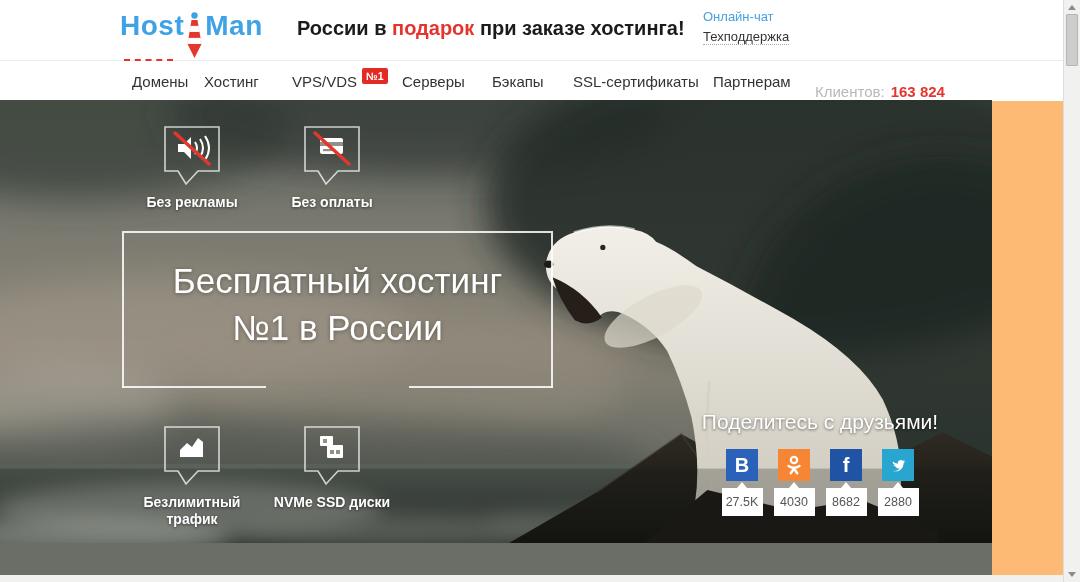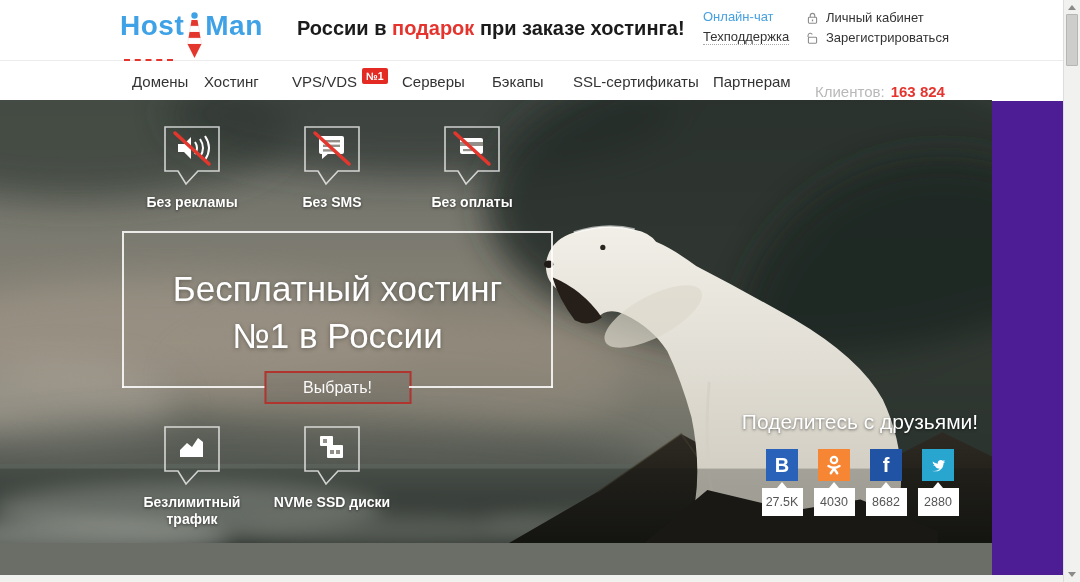--- a/index.html
+++ b/index.html
@@ -1,17 +1,17 @@
 <!DOCTYPE html>
 <html><head>
 <meta charset="utf-8">
 <style>
   * { margin:0; padding:0; box-sizing:border-box; }
   body { font-family:"Liberation Sans", sans-serif; }
-  .page { position:relative; width:1080px; height:582px; background:#4c1d95; overflow:hidden; }
+  .page { position:relative; width:1080px; height:582px; background:#fdba74; overflow:hidden; }
 
   
   .header { position:absolute; top:0; left:0; height:60px; width:1063px; background:#fff; }
   .logo { position:absolute; left:120px; top:10px; display:flex; align-items:flex-start; cursor:pointer; }
   .logo .word { font-size:28px; line-height:32px; font-weight:700; color:#3fa2e6; letter-spacing:.5px; }
   .lighthouse { width:17px; height:48px; margin:2px 2px 0 2px; overflow:visible; }
   .tagline { position:absolute; left:297px; top:17px; font-size:20px; font-weight:700; color:#1b1b1b; }
   .tagline .hl { color:#e5342e; }
   .hlinks-col1 { position:absolute; left:703px; top:9px; font-size:13px; }
   .link-chat { color:#46a1e0; display:inline-block; cursor:pointer; }
@@ -38,25 +38,25 @@
   .feature { width:140px; display:flex; flex-direction:column; align-items:center; }
   .bubble { width:56px; height:64px; }
   .bubble .frame { fill:none; stroke:rgba(255,255,255,.75); stroke-width:1.6; }
   .slash { stroke:#e3372e; stroke-width:3.5; stroke-linecap:round; }
   .feature-label { margin-top:4px; font-size:14px; font-weight:700; color:#fff; text-align:center; line-height:17px; text-shadow:0 1px 3px rgba(0,0,0,.55); }
   .feature-link { border-bottom:1px solid #cf3a31; padding-bottom:1px; cursor:pointer; }
 
   .title-box { position:absolute; left:122px; top:131px; width:431px; height:157px; border:2px solid rgba(255,255,255,.85); border-bottom:none; text-align:center; }
   .title-box::before, .title-box::after { content:""; position:absolute; bottom:0; width:144px; height:2px; background:rgba(255,255,255,.85); }
   .title-box::before { left:-2px; } .title-box::after { right:-2px; }
-  .hero-title { margin-top:32px; font-size:35px; line-height:47px; font-weight:400; color:#fff; text-shadow:0 1px 4px rgba(0,0,0,.35); }
+  .hero-title { margin-top:24px; font-size:35px; line-height:47px; font-weight:400; color:#fff; text-shadow:0 1px 4px rgba(0,0,0,.35); }
   .cta { position:absolute; left:50%; bottom:-16px; transform:translateX(-50%); width:147px; height:33px; border:2px solid #b0352e; background:rgba(55,52,47,.12); color:#fafafa; font-size:16px; line-height:29px; text-align:center; cursor:pointer; font-family:"Liberation Sans",sans-serif; }
 
   
-  .share { position:absolute; left:728px; top:310px; width:264px; text-align:center; }
+  .share { position:absolute; left:688px; top:310px; width:264px; text-align:center; }
   .share-title { font-size:21px; color:#fff; text-shadow:0 1px 3px rgba(0,0,0,.55); }
   .share-row { margin-top:15px; display:flex; justify-content:center; gap:11px; }
   .scol { display:flex; flex-direction:column; align-items:center; width:41px; }
   .sicon { width:32px; height:32px; display:flex; align-items:center; justify-content:center; color:#fff; font-weight:700; font-size:20px; cursor:pointer; }
   .sicon.vk { background:#2a62b9; } .sicon.ok { background:#f68634; }
   .sicon.fb { background:#2053a4; } .sicon.tw { background:#29a6d0; }
   .scount { position:relative; margin-top:7px; width:41px; height:28px; background:#fff; color:#565656; font-size:12.5px; display:flex; align-items:center; justify-content:center; }
   .scount::before { content:""; position:absolute; top:-6px; left:50%; margin-left:-5px; border-left:5px solid transparent; border-right:5px solid transparent; border-bottom:6px solid #fff; }
 
   
@@ -93,37 +93,20 @@
       <span class="word">Man</span>
     </div>
 
     <div class="tagline"><span>России в </span><span class="hl">подарок</span><span> при заказе хостинга!</span></div>
 
     <div class="hlinks-col1">
       <div><span class="link-chat">Онлайн-чат</span></div>
       <div><span class="link-support">Техподдержка</span></div>
     </div>
 
-    <div class="hlinks-col2">
-      <div class="hrow">
-        <svg class="padlock" viewBox="0 0 14 14">
-          <rect x="2.6" y="6.2" width="8.8" height="6.4" rx="1" fill="none" stroke="#8d8d8d" stroke-width="1.2"></rect>
-          <path d="M4.6,6.2 V4.4 a2.4,2.4 0 0 1 4.8,0 V6.2" fill="none" stroke="#8d8d8d" stroke-width="1.2"></path>
-          <rect x="6.3" y="8.6" width="1.4" height="2" fill="#8d8d8d"></rect>
-        </svg>
-        <span>Личный кабинет</span>
-      </div>
-      <div class="hrow">
-        <svg class="padlock" viewBox="0 0 14 14">
-          <rect x="2.6" y="6.2" width="8.8" height="6.4" rx="1" fill="none" stroke="#8d8d8d" stroke-width="1.2"></rect>
-          <path d="M2.2,6 V4.2 a2.4,2.4 0 0 1 4.6,-0.9" fill="none" stroke="#8d8d8d" stroke-width="1.2"></path>
-        </svg>
-        <span>Зарегистрироваться</span>
-      </div>
-    </div>
   </div>
 
   <div class="nav">
     <div class="nav-ind"></div>
     <span class="nav-item" style="left:132px">Домены</span>
     <span class="nav-item" style="left:204px">Хостинг</span>
     <span class="nav-item" style="left:292px"><span>VPS/VDS</span><span class="badge">№1</span></span>
     <span class="nav-item" style="left:402px">Серверы</span>
     <span class="nav-item" style="left:492px">Бэкапы</span>
     <span class="nav-item" style="left:573px">SSL-сертификаты</span>
@@ -210,47 +193,34 @@
           <path d="M31,16 q4,6 0,12" fill="none" stroke="#fff" stroke-width="2"></path>
           <path d="M36,13 q6,9 0,18" fill="none" stroke="#fff" stroke-width="2"></path>
           <path d="M41,10 q8,12 0,24" fill="none" stroke="#fff" stroke-width="2"></path>
           <line class="slash" x1="11" y1="7" x2="45" y2="38"></line>
         </svg>
         <div class="feature-label">Без рекламы</div>
       </div>
       <div class="feature">
         <svg class="bubble" viewBox="0 0 56 64">
           <path class="frame" d="M1,1 H55 V45 H34 L22,58 L14,45 H1 Z"></path>
-          <rect class="icon-white" x="15" y="10" width="25" height="18" rx="2"></rect>
-          <polygon class="icon-white" points="18,27 18,33 25,27"></polygon>
-          <rect class="icon-dim" x="19" y="14" width="17" height="2.4"></rect>
-          <rect class="icon-dim" x="19" y="18.6" width="17" height="2.4"></rect>
-          <rect class="icon-dim" x="19" y="23.2" width="12" height="2.4"></rect>
-          <line class="slash" x1="11" y1="7" x2="45" y2="38"></line>
-        </svg>
-        <div class="feature-label">Без SMS</div>
-      </div>
-      <div class="feature">
-        <svg class="bubble" viewBox="0 0 56 64">
-          <path class="frame" d="M1,1 H55 V45 H34 L22,58 L14,45 H1 Z"></path>
           <rect class="icon-white" x="16" y="12" width="23" height="16" rx="2"></rect>
           <rect class="icon-dim" x="16" y="16" width="23" height="4"></rect>
           <rect class="icon-dim" x="19" y="23" width="9" height="2.2"></rect>
           <line class="slash" x1="11" y1="7" x2="45" y2="38"></line>
         </svg>
         <div class="feature-label">Без оплаты</div>
       </div>
     </div>
 
     <div class="title-box">
       <div class="hero-title">
         <div>Бесплатный хостинг</div>
         <div>№1 в России</div>
       </div>
-      <div class="cta">Выбрать!</div>
     </div>
 
     <div class="features-bottom">
       <div class="feature">
         <svg class="bubble" viewBox="0 0 56 64">
           <path class="frame" d="M1,1 H55 V45 H34 L22,58 L14,45 H1 Z"></path>
           <polygon class="icon-white" points="16,31 16,24 23,17 28,21 34,12 39,16 39,31"></polygon>
         </svg>
         <div class="feature-label" style="width:116px">Безлимитный трафик</div>
       </div>

